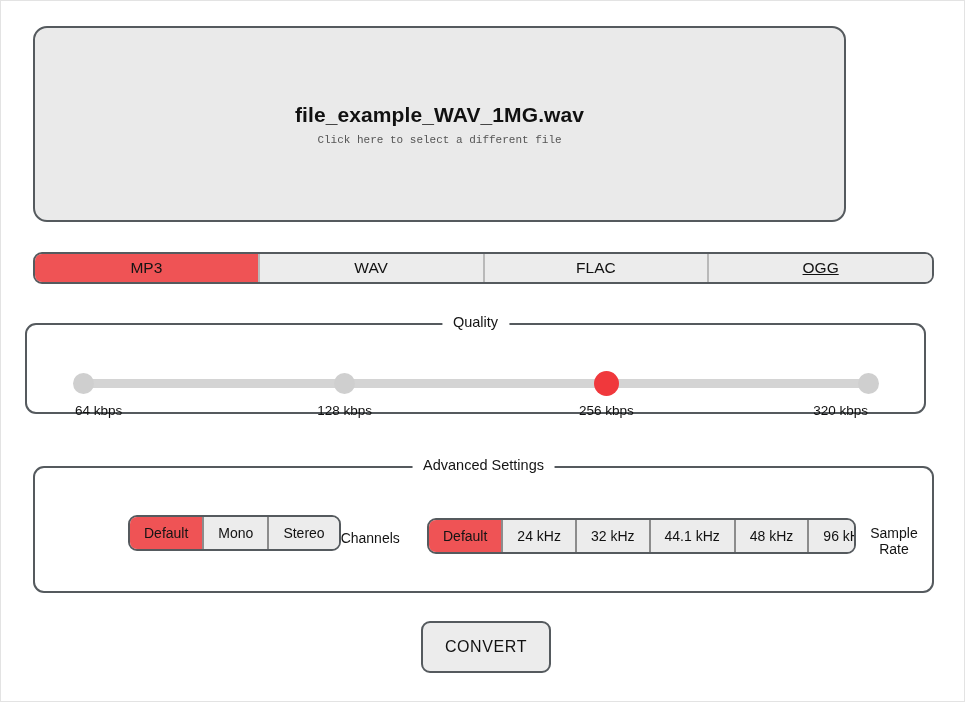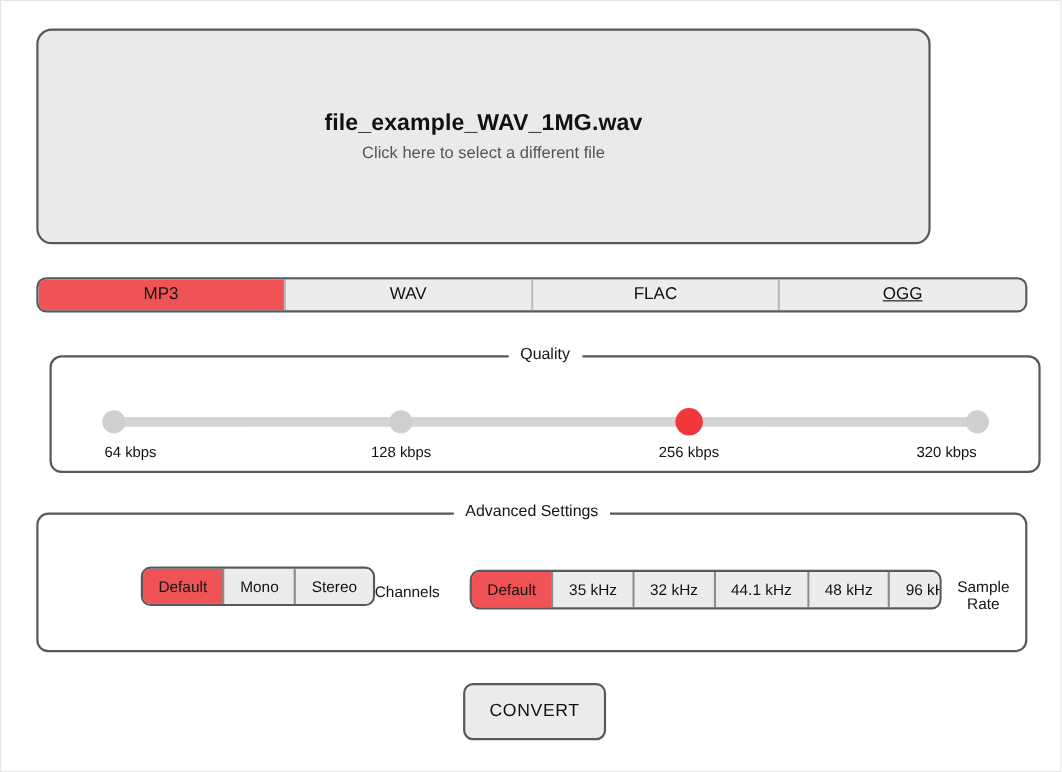--- a/index.html
+++ b/index.html
@@ -39,22 +39,23 @@
     cursor: pointer;
   }
   .dropzone-filename {
     font-size: 21px;
     font-weight: bold;
     color: #111111;
     letter-spacing: 0.1px;
     margin-bottom: 7px;
   }
   .dropzone-hint {
-    font-size: 15px;
+    font-size: 11px;
     color: #555555;
+    font-family: Liberation Mono, monospace;
   }
 
   
   .format-tabs {
     position: absolute;
     left: 32px;
     top: 251px;
     width: 901px;
     height: 32px;
     display: flex;
@@ -93,24 +94,24 @@
     top: -11px;
     left: 50%;
     transform: translateX(-50%);
     background: #ffffff;
     padding: 0 11px;
     font-size: 14.5px;
     color: #141414;
     white-space: nowrap;
   }
   #quality-panel {
-    left: 44px;
+    left: 24px;
     top: 322px;
     width: 901px;
-    height: 107px;
+    height: 91px;
   }
   #advanced-panel {
     left: 32px;
     top: 465px;
     width: 901px;
     height: 127px;
   }
 
   
   .slider-wrap {
@@ -258,21 +259,21 @@
           <div class="seg-btn active">Default</div>
           <div class="seg-btn">Mono</div>
           <div class="seg-btn">Stereo</div>
         </div>
       <div class="seg-caption">Channels</div>
     </div>
 
     <div class="seg-group" id="samplerate-group">
       <div class="seg-control" id="samplerate-control">
           <div class="seg-btn active">Default</div>
-          <div class="seg-btn">35 kHz</div>
+          <div class="seg-btn">24 kHz</div>
           <div class="seg-btn">32 kHz</div>
           <div class="seg-btn">44.1 kHz</div>
           <div class="seg-btn">48 kHz</div>
           <div class="seg-btn">96 kHz</div>
         </div>
       <div class="seg-caption">Sample Rate</div>
     </div>
   </div>
 
   <button id="convert-button">CONVERT</button>

